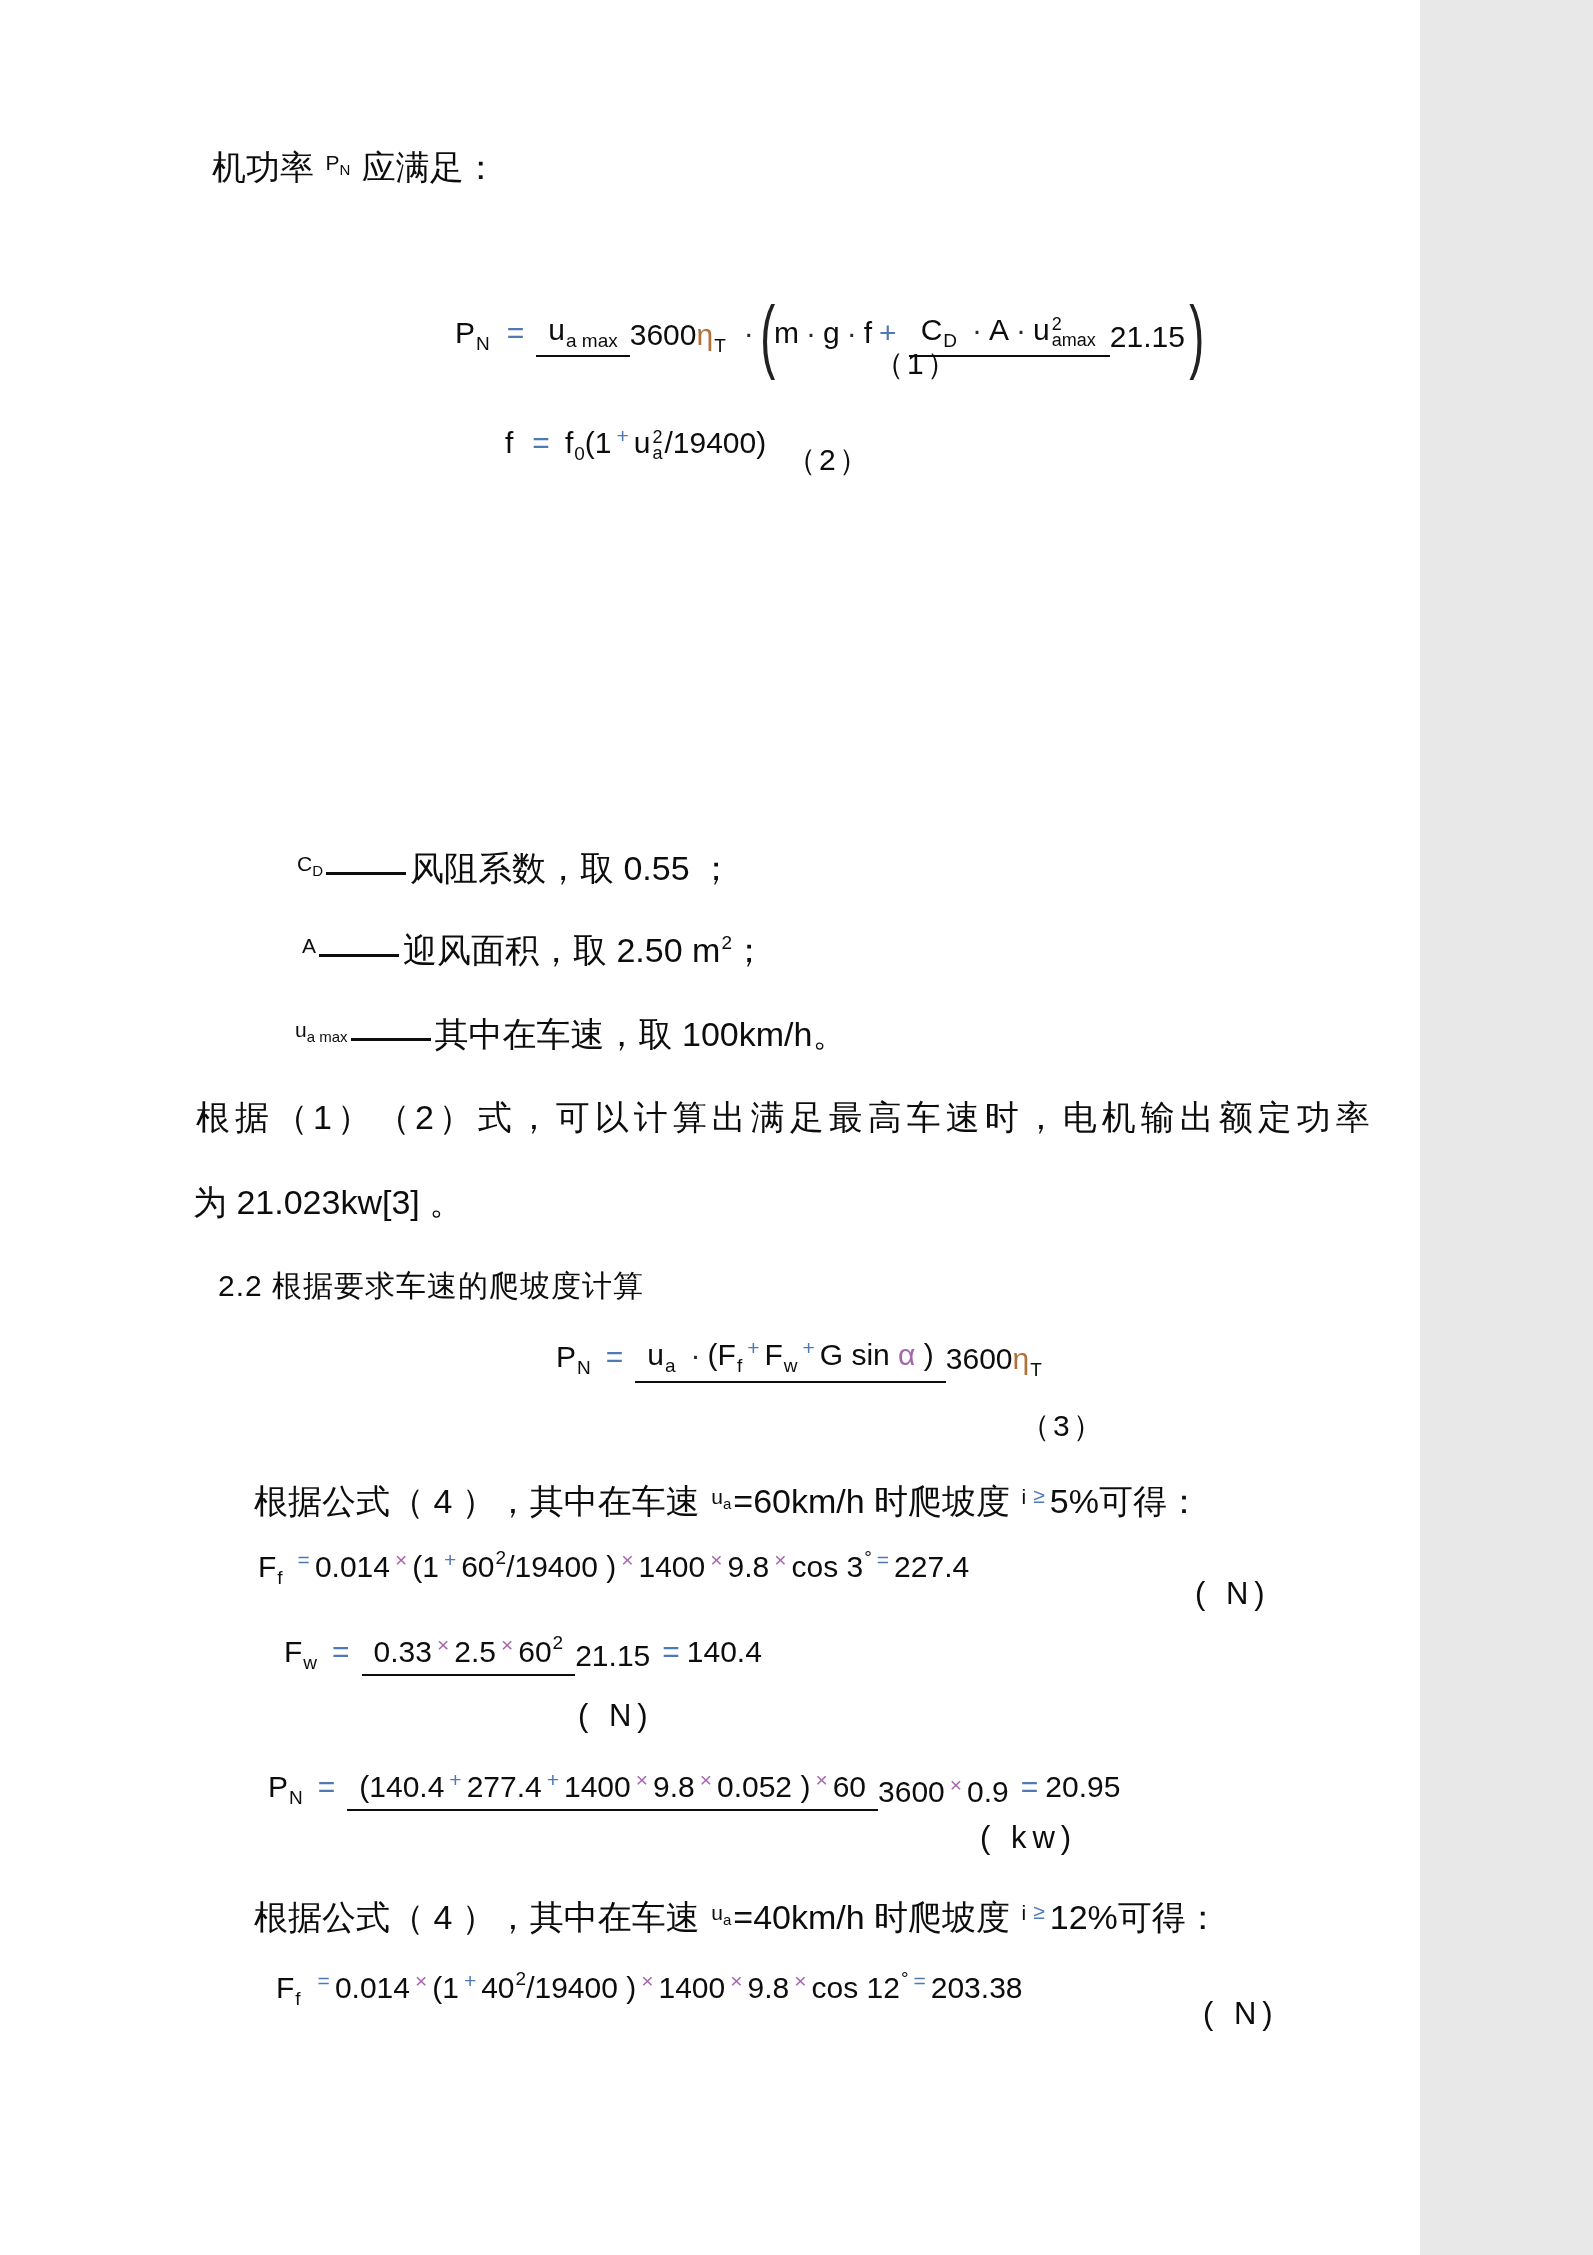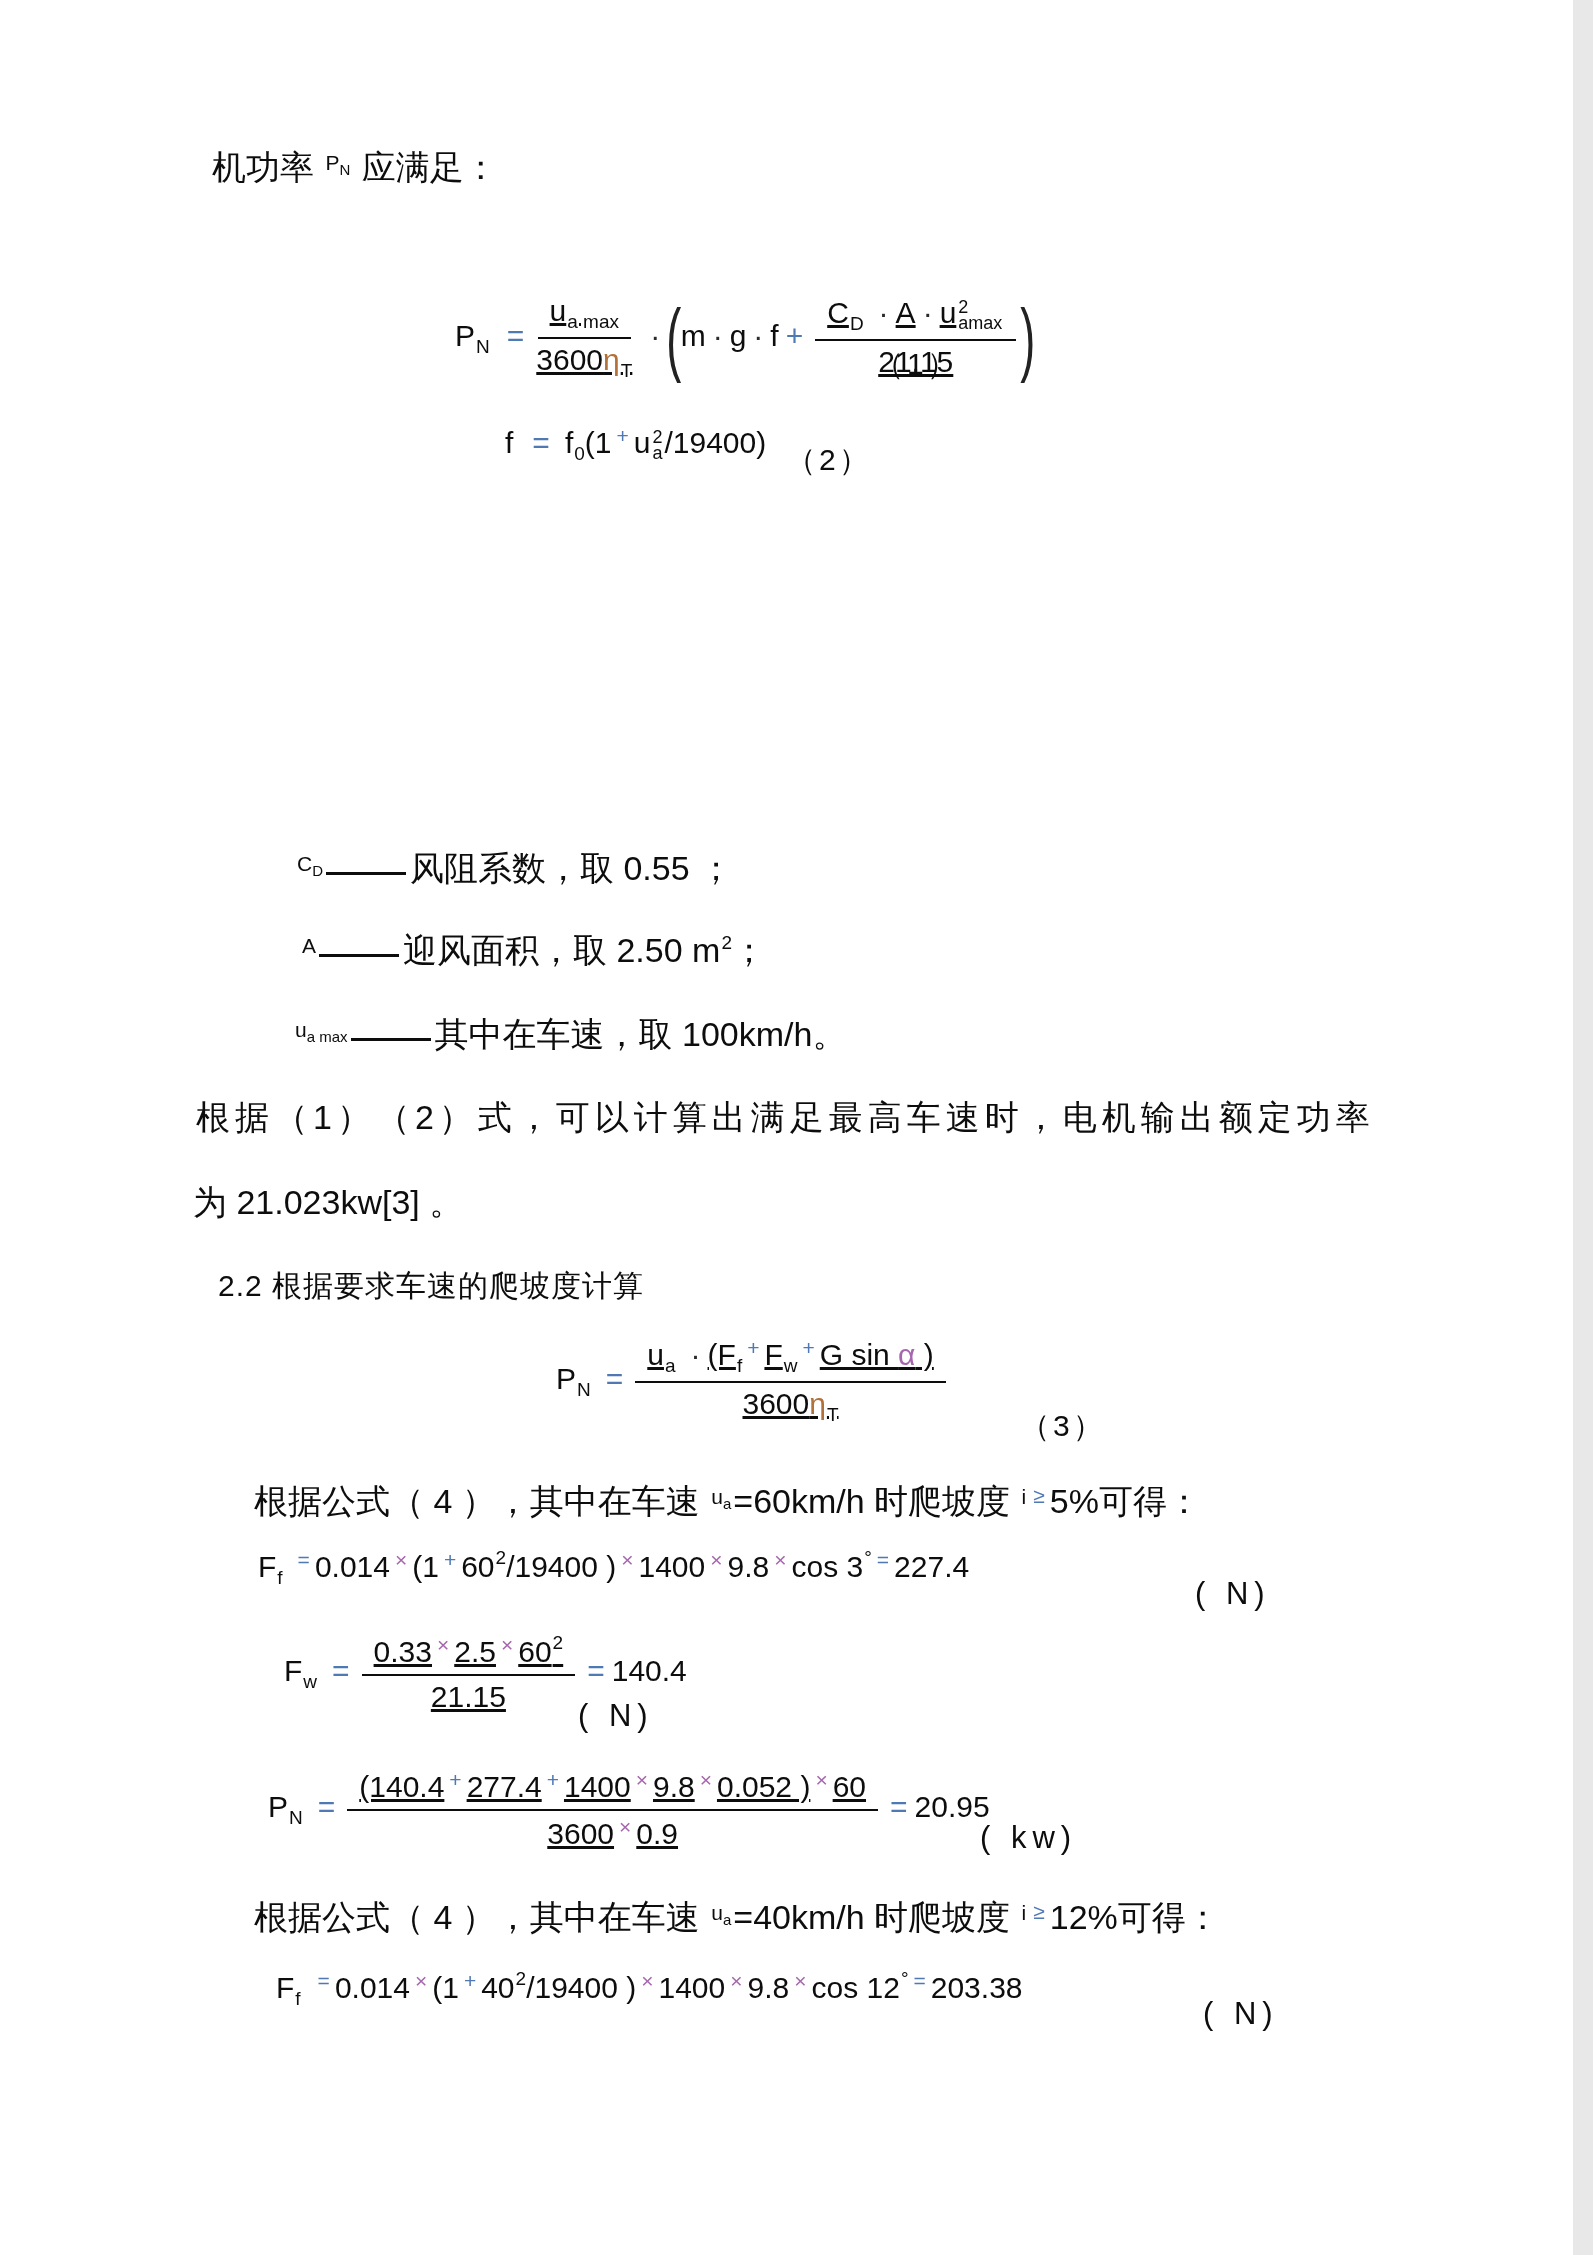--- a/index.html
+++ b/index.html
@@ -1,40 +1,40 @@
 <!DOCTYPE html>
 <html><head>
 <meta charset="utf-8">
 <title>Document Page</title>
 <style>
   html,body{margin:0;padding:0;background:#e8e8e8;}
   .page{
     position:relative;
-    width:1573px;height:2255px;
+    width:1420px;height:2255px;
     background:#ffffff;
     overflow:hidden;
     color:#0d0d0d;
     font-family:"Liberation Sans","DejaVu Sans",sans-serif;
   }
   .abs{position:absolute;white-space:nowrap;}
   .cn{font-size:34px;line-height:1.25;}
   .p-just{letter-spacing:5px;}
   .heading{font-size:30px;letter-spacing:1px;}
   .eq{font-size:30px;line-height:1.15;}
   
   .t{}
   .sb{font-size:19px;vertical-align:-7px;margin-left:1px;}
   .sp2{font-size:19px;vertical-align:13px;margin-left:1px;}
   .op{margin:0 7px;display:inline-block;}
   .op.r{font-size:21px;vertical-align:10px;margin:0 5px;}
   .blue{color:#4f79b3;}
   .purple{color:#a666ae;}
   .dark{color:#2a2a2a;}
   .eta{color:#b0713a;}
-  .frac{display:inline-flex;flex-direction:column;align-items:center;vertical-align:middle;margin:0 5px;text-decoration:underline;}
+  .frac{display:inline-flex;align-items:center;vertical-align:middle;margin:0 5px;}
   .frac > .num{display:inline-block;padding:0 12px 4px;border-bottom:2.5px solid #0d0d0d;}
   .frac > .den{display:inline-block;padding-top:4px;}
   .ss{display:inline-flex;flex-direction:column;align-items:flex-start;vertical-align:middle;font-size:18px;line-height:16px;margin:0 2px;}
   .rv{display:inline-block;font-size:21px;position:relative;top:-9px;margin:0 2px;}
   .rv sub{font-size:15px;vertical-align:-5px;}
   .dash{display:inline-block;width:80px;height:0;border-bottom:3px solid #0d0d0d;vertical-align:5px;margin:0 4px 0 1px;}
   .gap{display:inline-block;}
   .big{display:inline-block;font-size:82px;line-height:82px;vertical-align:middle;transform:scaleX(0.55);margin:0 -7px;color:#222;}
   .flabel{font-size:30px;letter-spacing:3px;}
   .unit{font-size:31px;letter-spacing:6px;}

